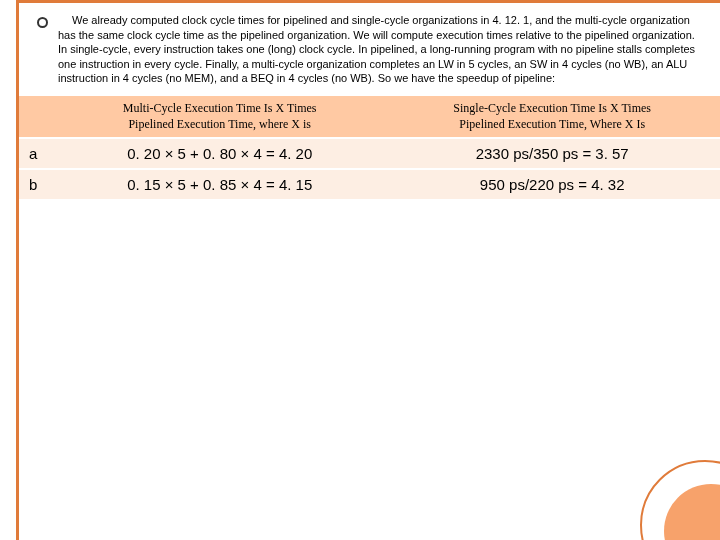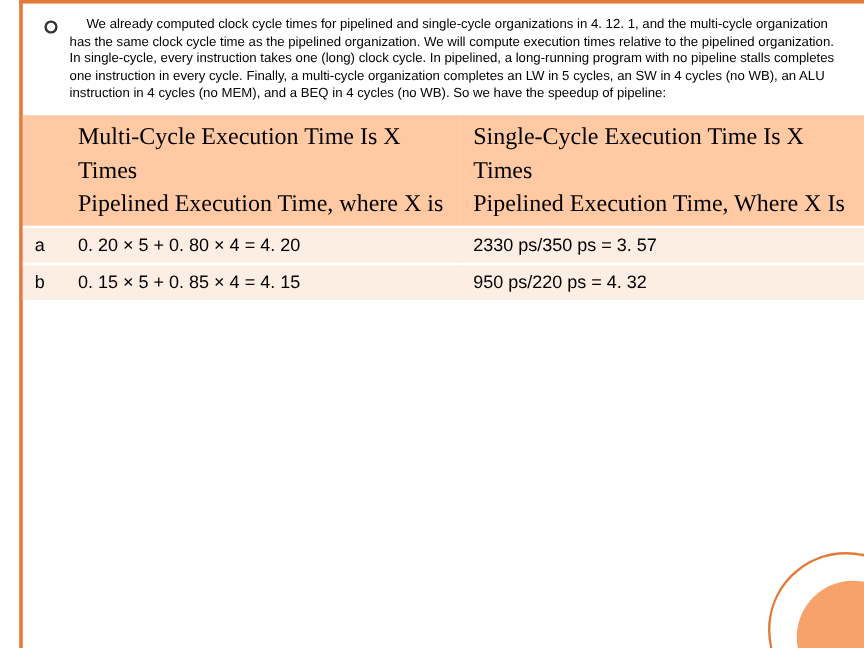--- a/index.html
+++ b/index.html
@@ -50,31 +50,31 @@
   }
   table {
     width: 100%;
     border-collapse: collapse;
     font-size: 15px;
   }
   thead th {
     background: #ffc9a3;
     font-family: "Times New Roman", serif;
     font-weight: normal;
-    font-size: 20px;
-    text-align: left;
+    font-size: 12px;
+    text-align: center;
     padding: 4px 10px;
     line-height: 1.4;
   }
   thead th:first-child { width: 36px; }
   tbody td {
     background: #fdeee3;
     border-top: 2px solid #fff;
     padding: 6px 10px;
-    text-align: left;
+    text-align: center;
     font-size: 15px;
   }
   tbody td:first-child {
     text-align: left;
     width: 36px;
   }
   .corner-circle {
     position: absolute;
     right: -38px;
     bottom: -38px;

